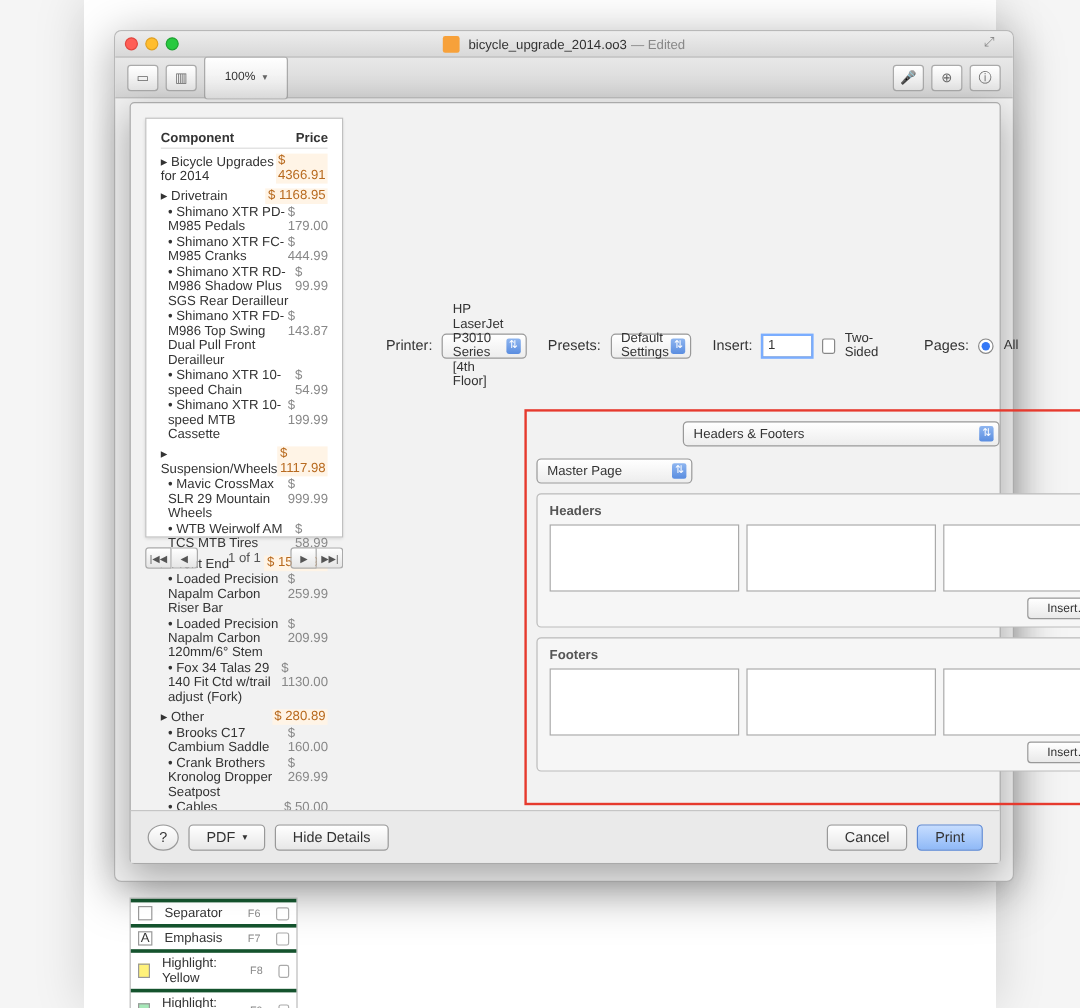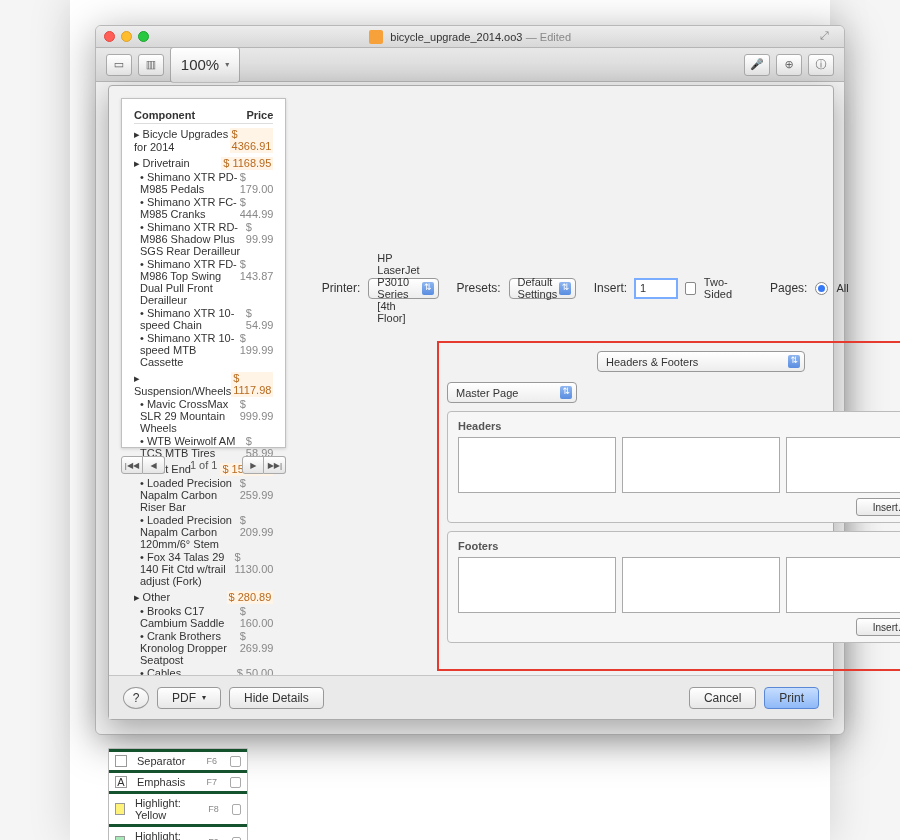--- a/index.html
+++ b/index.html
@@ -11,21 +11,21 @@
 .tl{width:11px;height:11px;border-radius:50%}
 .tl.r{background:#ff5f57;border:1px solid #e04740}
 .tl.y{background:#ffbd2e;border:1px solid #dfa023}
 .tl.g{background:#28c940;border:1px solid #1fa232}
 .title{position:absolute;left:0;right:0;text-align:center;font-size:12px;color:#4a4a4a;pointer-events:none}
 .title .icon{display:inline-block;width:14px;height:14px;background:#f7a13a;border-radius:2px;vertical-align:-3px;margin-right:4px}
 .title .edited{color:#888}
 .fsbtn{margin-left:auto;width:16px;height:16px;color:#888}
 .toolbar{height:34px;background:linear-gradient(#e8e8e8,#d4d4d4);border-bottom:1px solid #b5b5b5;display:flex;align-items:center;padding:0 10px;gap:6px}
 .tbtn{width:26px;height:22px;background:linear-gradient(#fff,#e5e5e5);border:1px solid #aaa;border-radius:3px;display:flex;align-items:center;justify-content:center;color:#666}
-.zoom{width:70px;height:36px;background:linear-gradient(#fff,#e5e5e5);border:1px solid #aaa;border-radius:3px;display:flex;align-items:center;justify-content:center;font-size:15px}
+.zoom{width:70px;height:36px;background:linear-gradient(#fff,#e5e5e5);border:1px solid #aaa;border-radius:3px;display:flex;align-items:center;justify-content:center;font-size:10px}
 .zoom::after{content:"▾";margin-left:6px;font-size:8px;color:#666}
 .toolbar .spacer{flex:1}
 .bgcontent{position:absolute;top:56px;left:0;right:0;bottom:0;background:#fbfbfb;padding:10px;opacity:.35;pointer-events:none}
 .bgcontent .col{display:flex;justify-content:space-between;font-size:11px;color:#3a68b8;padding:2px 0}
 .bgcontent .pr{color:#c26a2a}
 .stylepanel{position:absolute;left:108px;top:748px;width:140px;background:#fff;border:1px solid #bbb;border-radius:0 0 3px 3px;font-size:11px}
 .stylepanel .row{display:flex;align-items:center;padding:3px 6px;gap:10px;border-top:3px solid #14532d}
 .stylepanel .sw{width:12px;height:12px;border:1px solid #999}
 .stylepanel .key{margin-left:auto;color:#888;font-size:9px}
 .stylepanel .cb{width:11px;height:11px;border:1px solid #aaa;margin-left:3px;border-radius:2px}
@@ -50,21 +50,21 @@
 .crow label{width:56px;text-align:right;font-size:12px;color:#333}
 .sel{flex:1;height:21px;background:linear-gradient(#fff,#ededed);border:1px solid #999;border-radius:4px;display:flex;align-items:center;padding:0 18px 0 8px;font-size:11px;position:relative}
 .sel::after{content:"";position:absolute;right:4px;top:3px;width:12px;height:13px;background:linear-gradient(#8fb6f0,#5a8de0);border-radius:2px}
 .sel::before{content:"⇅";position:absolute;right:6px;top:3px;font-size:9px;color:#fff;z-index:1}
 .numin{width:42px;height:19px;border:1px solid #999;background:#fff;padding:0 4px;font-size:11px}
 .numin.focus{outline:2px solid #7aadff;outline-offset:-1px}
 .cb2{width:13px;height:13px;border:1px solid #888;border-radius:2px;background:#fff}
 .radio{width:13px;height:13px;border:1px solid #888;border-radius:50%;background:#fff;display:inline-flex;align-items:center;justify-content:center}
 .radio.on::after{content:"";width:7px;height:7px;border-radius:50%;background:#3478f6}
 .hl-section{position:absolute;left:328px;top:255px;width:528px;height:330px;border:2px solid #e63a2e;padding:4px 8px 8px}
-.hl-section .topsel{margin:4px auto 10px;width:208px}
+.hl-section .topsel{margin:4px auto 10px;width:264px}
 .hl-section .msel{width:130px;margin-bottom:8px}
 .hfbox{border:1px solid #bbb;border-radius:4px;background:#f6f6f6;padding:8px 10px 6px;margin-bottom:8px}
 .hfbox .lbl{font-size:11px;font-weight:bold;color:#555;margin-bottom:5px}
 .hfcols{display:flex;gap:6px}
 .hfcols .cell{flex:1;height:56px;background:#fff;border:1px solid #aaa}
 .hfbox .ins{display:flex;justify-content:flex-end;margin-top:5px}
 .insbtn{width:88px;height:18px;background:linear-gradient(#fff,#e9e9e9);border:1px solid #999;border-radius:3px;font-size:10px;display:flex;align-items:center;justify-content:center}
 .insbtn::after{content:"▾";margin-left:16px;font-size:7px;color:#666}
 .sheet-bottom{position:absolute;left:0;right:0;bottom:0;height:44px;border-top:1px solid #c5c5c5;background:#eaeaea;display:flex;align-items:center;padding:0 14px;gap:8px}
 .rbtn{height:22px;padding:0 14px;background:linear-gradient(#fff,#e7e7e7);border:1px solid #999;border-radius:4px;font-size:12px;display:flex;align-items:center}

